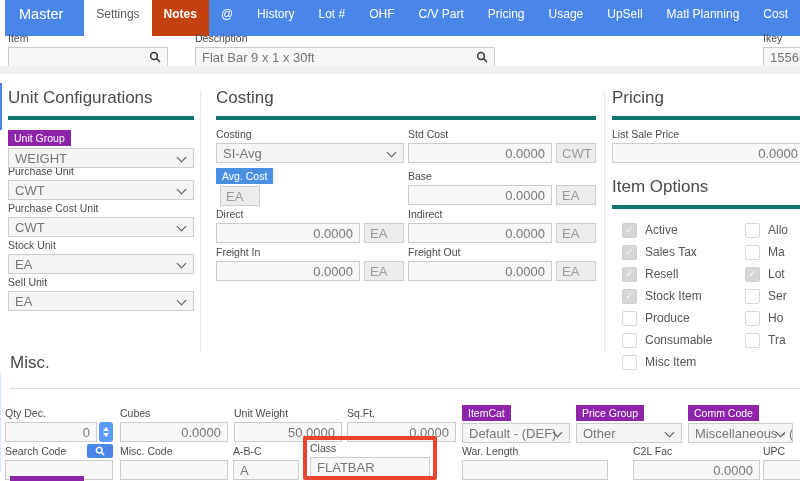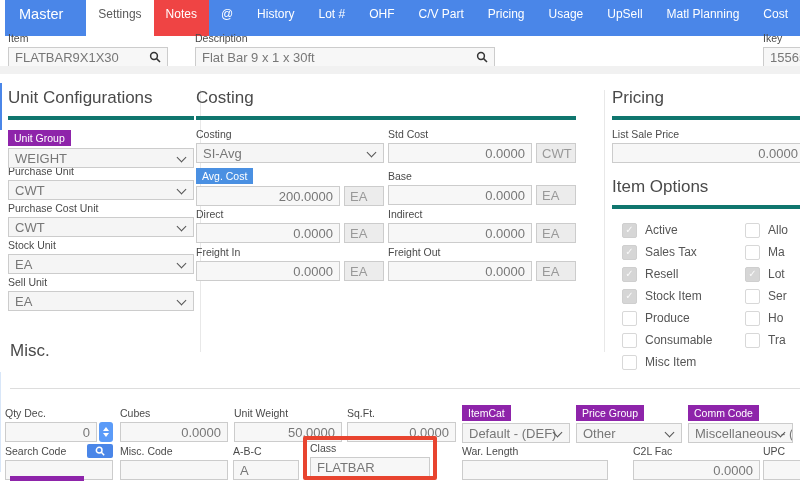--- a/index.html
+++ b/index.html
@@ -6,21 +6,21 @@
   body{
     position:relative;width:800px;height:481px;overflow:hidden;background:#fff;
     font-family:"Liberation Sans","DejaVu Sans",sans-serif;color:#444;
   }
   
   .header{position:absolute;left:5px;top:0;right:0;height:36px;background:#4a86e8;display:flex;align-items:stretch;}
   .hdr-title{width:160px;color:#fff;font-size:14.5px;line-height:28px;padding-left:14px;box-sizing:border-box;}
   .tabs{display:flex;margin-left:12px;}
   .tab{padding:0 12px;line-height:28px;font-size:12px;color:#fff;white-space:nowrap;cursor:default;}
   .tab.active{background:#fff;color:#5a5a5a;}
-  .tab.orange{background:#ef4444;}
+  .tab.orange{background:#c2410c;font-weight:bold;}
   
   .lbl{font-size:10.5px;color:#4a4a4a;margin-bottom:3px;white-space:nowrap;}
   .input{height:20px;border:1px solid #ccc;background:#f7f7f7;color:#777;font-size:13px;
          padding:0 6px;display:flex;align-items:center;box-sizing:border-box;overflow:hidden;white-space:nowrap;}
   .input.num{justify-content:flex-end;}
   .select{position:relative;height:20px;border:1px solid #ccc;background:#f5f5f5;color:#777;font-size:13px;
           padding:0 18px 0 6px;display:flex;align-items:center;box-sizing:border-box;overflow:hidden;white-space:nowrap;}
   .chev{position:absolute;right:8px;top:5px;width:6px;height:6px;border-right:1.6px solid #555;border-bottom:1.6px solid #555;transform:rotate(45deg);}
   .unit{width:40px;height:20px;border:1px solid #ccc;background:#ececec;color:#999;font-size:13px;
         display:flex;align-items:center;padding:0 5px;margin-left:4px;box-sizing:border-box;}
@@ -50,21 +50,21 @@
   .tri-dn{width:0;height:0;border-left:3px solid transparent;border-right:3px solid transparent;border-top:4px solid #fff;}
   .searchbtn{position:absolute;right:0;top:-1px;width:26px;height:14px;background:#4a86e8;border-radius:2px;
              display:flex;align-items:center;justify-content:center;}
   .vline{position:absolute;width:1px;background:#e8e8e8;top:90px;height:262px;}
   .grayband{position:absolute;left:0;top:66px;width:800px;height:8px;background:#f1f1f1;}
   .blue-edge{position:absolute;left:0;top:83px;width:2px;height:47px;background:#4a86e8;}
   .blue-edge2{position:absolute;left:0;top:372px;width:1px;height:100px;background:#d8e6f8;}
   .annot{position:absolute;left:303px;top:436px;width:134px;height:44px;border:4px solid #e8442f;border-radius:2px;box-sizing:border-box;pointer-events:none;}
   .purplebar{position:absolute;left:10px;top:476px;width:74px;height:6px;background:#8e24aa;}
   .misc-underline{position:absolute;left:10px;top:388px;width:790px;height:1px;background:#ddd;}
-  .misc-title{position:absolute;left:10px;top:341px;font-size:17px;color:#4a4a4a;}
+  .misc-title{position:absolute;left:10px;top:353px;font-size:17px;color:#4a4a4a;}
 </style>
 </head>
 <body>
 
 <div class="header">
   <div class="hdr-title">Master Screen</div>
   <div class="tabs">
     <div class="tab active">Settings</div>
     <div class="tab orange">Notes</div>
     <div class="tab">@</div>
@@ -76,21 +76,20 @@
     <div class="tab">Usage</div>
     <div class="tab">UpSell</div>
     <div class="tab">Matl Planning</div>
     <div class="tab">Cost</div>
   </div>
 </div>
 
 <div class="fg" style="left:8px;top:32px;width:160px;">
   <div class="lbl">Item</div>
   <div class="input">
-    <span>FLATBAR9X1X30</span>
     <span class="mag">
       <svg width="12" height="12" viewBox="0 0 12 12">
           <circle cx="5" cy="5" r="3.4" fill="none" stroke="#333" stroke-width="1.5"></circle>
           <line x1="7.6" y1="7.6" x2="11" y2="11" stroke="#333" stroke-width="1.5"></line>
         </svg>
     </span>
   </div>
 </div>
 <div class="fg" style="left:195px;top:32px;width:300px;">
   <div class="lbl">Description</div>
@@ -149,21 +148,21 @@
   </div>
   <div class="cell" style="height:37px;">
     <div class="lbl">Sell Unit</div>
     <div class="select">
       <span>EA</span>
       <span class="chev"></span>
     </div>
   </div>
 </div>
 
-<div class="col" style="left:196px;width:380px;">
+<div class="col" style="left:216px;width:380px;">
   <div class="sec-title">Costing</div>
   <div class="grid2">
     <div class="cell">
       <div class="lbl">Costing</div>
       <div class="select">
         <span>SI-Avg</span>
         <span class="chev"></span>
       </div>
     </div>
     <div class="cell">
@@ -171,23 +170,20 @@
       <div class="fieldrow">
         <div class="input num">
             <span>0.0000</span>
           </div>
         <div class="unit">CWT</div>
       </div>
     </div>
     <div class="cell" style="height:37px;">
       <span class="badge blue">Avg. Cost</span>
       <div class="fieldrow">
-        <div class="input num">
-            <span>200.0000</span>
-          </div>
         <div class="unit">EA</div>
       </div>
     </div>
     <div class="cell" style="height:37px;padding-top:4px;box-sizing:border-box;">
       <div class="lbl">Base</div>
       <div class="fieldrow">
         <div class="input num">
             <span>0.0000</span>
           </div>
         <div class="unit">EA</div>

